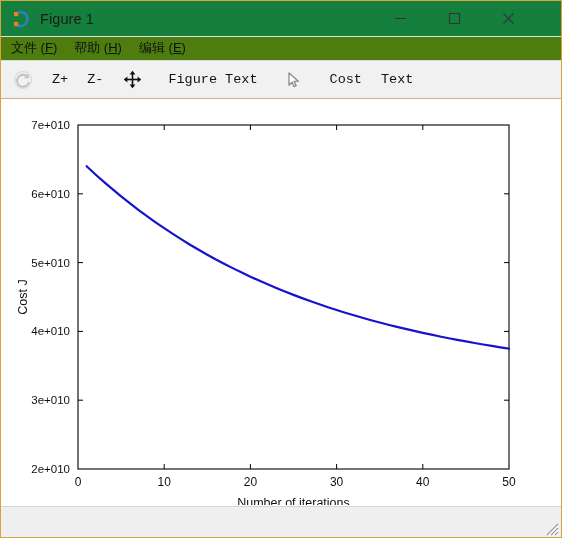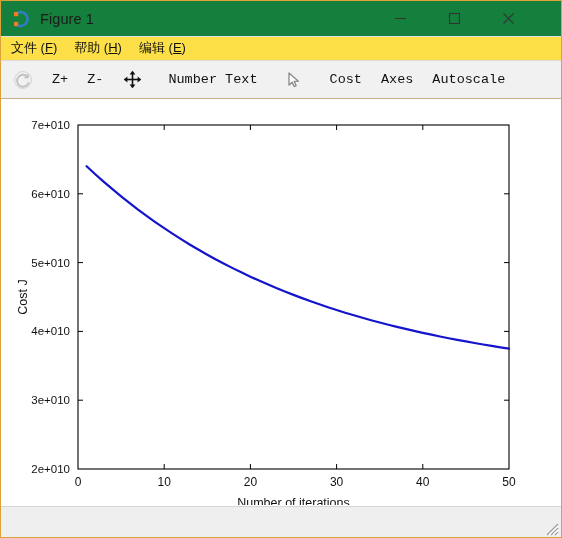--- a/index.html
+++ b/index.html
@@ -56,21 +56,21 @@
   }
   #btn-min  { right: 138px; }
   #btn-max  { right: 84px; }
   #btn-close{ right: 30px; }
   .wbtn svg { display:block; }
 
   
   #menubar {
     height: 25px;
     flex: 0 0 25px;
-    background: #fde047;
+    background: #4d7c0f;
     border-top: 1px solid #e3e3e3;
     border-bottom: 1px solid #d9d9d9;
     display: flex;
     align-items: flex-end;
     padding-left: 8px;
     box-sizing: border-box;
   }
   .menu-item {
     font-size: 13px;
     color: #111111;
@@ -200,35 +200,34 @@
         <g fill="#111">
           <path d="M9.5 0.8 L12.4 4.4 L6.6 4.4 Z"></path>
           <path d="M9.5 18.2 L12.4 14.6 L6.6 14.6 Z"></path>
           <path d="M0.8 9.5 L4.4 12.4 L4.4 6.6 Z"></path>
           <path d="M18.2 9.5 L14.6 12.4 L14.6 6.6 Z"></path>
         </g>
       </svg>
     </div>
 
     <div class="tb-gap-md"></div>
-    <div class="tb-item">Number Text</div>
+    <div class="tb-item">Figure Text</div>
     <div class="tb-gap-md"></div>
 
     <div class="tb-icon">
       <svg width="18" height="18" viewBox="0 0 18 18">
         <path d="M4 2 L4 14.2 L7.1 11.2 L9.1 15.6 L11.1 14.6 L9.1 10.4 L13.4 10.2 Z" fill="#ffffff" stroke="#8a8a8a" stroke-width="1.3" stroke-linejoin="round"></path>
       </svg>
     </div>
 
     <div class="tb-gap-md"></div>
     <div class="tb-item">Cost</div>
     <div class="tb-gap-sm"></div>
-    <div class="tb-item">Axes</div>
-    <div class="tb-gap-sm"></div>
-    <div class="tb-item">Autoscale</div>
+    <div class="tb-item">Text</div>
+    <div class="tb-gap-sm"></div>
   </div>
 
   <div id="canvas-area">
     <svg id="plot-svg" width="560" height="406" viewBox="0 0 560 406">
       <g id="plot-root">
           <rect x="77" y="26" width="431" height="344" fill="none" stroke="#000000" stroke-width="1.1"></rect>
           <text x="77" y="387" text-anchor="middle" font-family="&quot;Liberation Sans&quot;, sans-serif" font-size="12" fill="#111">0</text>
           <line x1="163.2" y1="370" x2="163.2" y2="365" stroke="#000" stroke-width="1"></line>
           <line x1="163.2" y1="26" x2="163.2" y2="31" stroke="#000" stroke-width="1"></line>
           <text x="163.2" y="387" text-anchor="middle" font-family="&quot;Liberation Sans&quot;, sans-serif" font-size="12" fill="#111">10</text>

